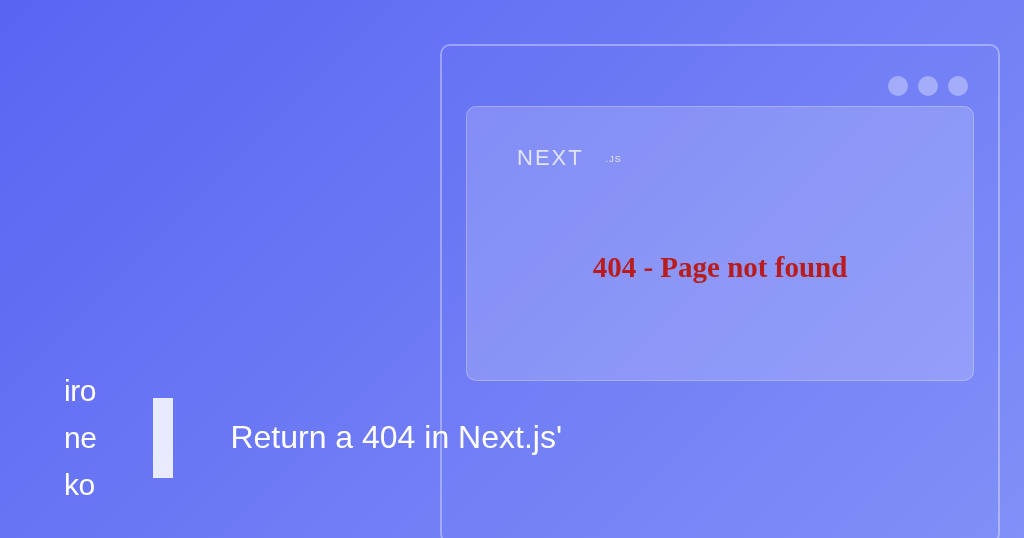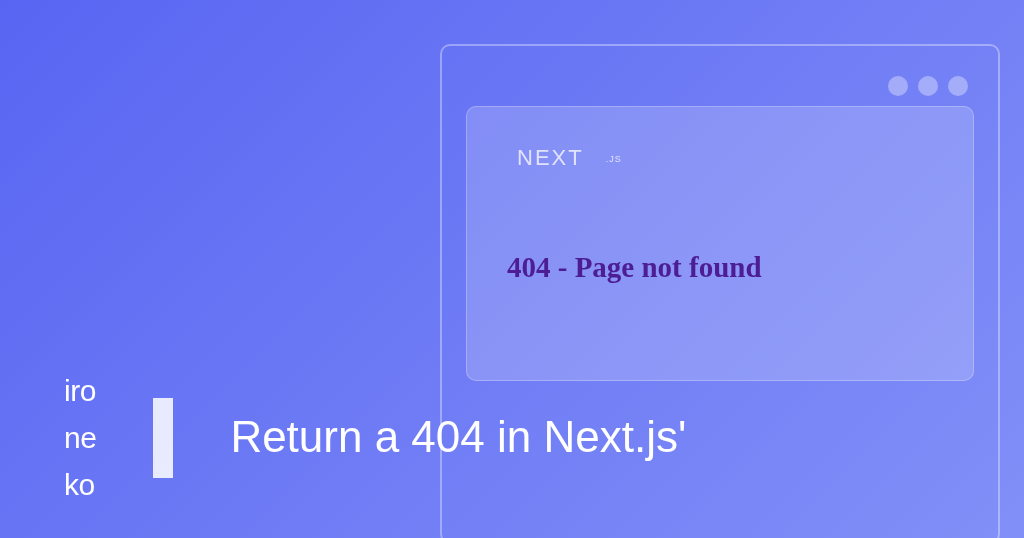--- a/index.html
+++ b/index.html
@@ -64,21 +64,22 @@
     }
     
     .nextjs-logo .js-suffix {
       font-size: 9px;
       letter-spacing: 1px;
       vertical-align: middle;
       margin-left: 2px;
     }
     
     .error-message {
-      color: #4c1d95;
+      text-align: center;
+      color: #b91c1c;
       font-family: 'Times New Roman', Times, serif;
       font-size: 29px;
       font-weight: bold;
       margin-top: 60px;
     }
     
     .footer {
       position: absolute;
       bottom: 20px;
       left: 24px;
@@ -101,21 +102,21 @@
     }
     
     .divider {
       width: 2px;
       height: 80px;
       background: rgba(255, 255, 255, 0.85);
     }
     
     .title {
       color: #ffffff;
-      font-size: 44px;
+      font-size: 32px;
       font-weight: 500;
       line-height: 1.2;
       font-family: -apple-system, BlinkMacSystemFont, sans-serif;
     }
   </style>
 </head>
 <body>
 
 <div class="browser-window">
   <div class="window-controls">

